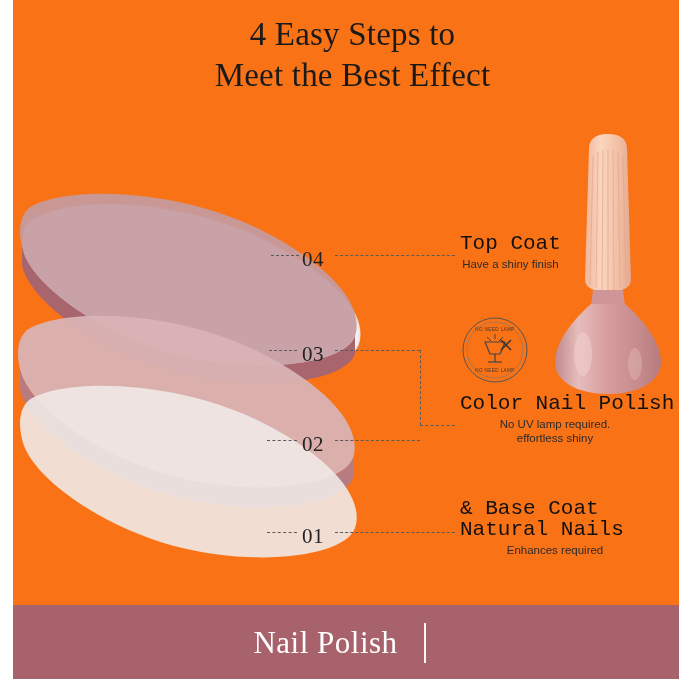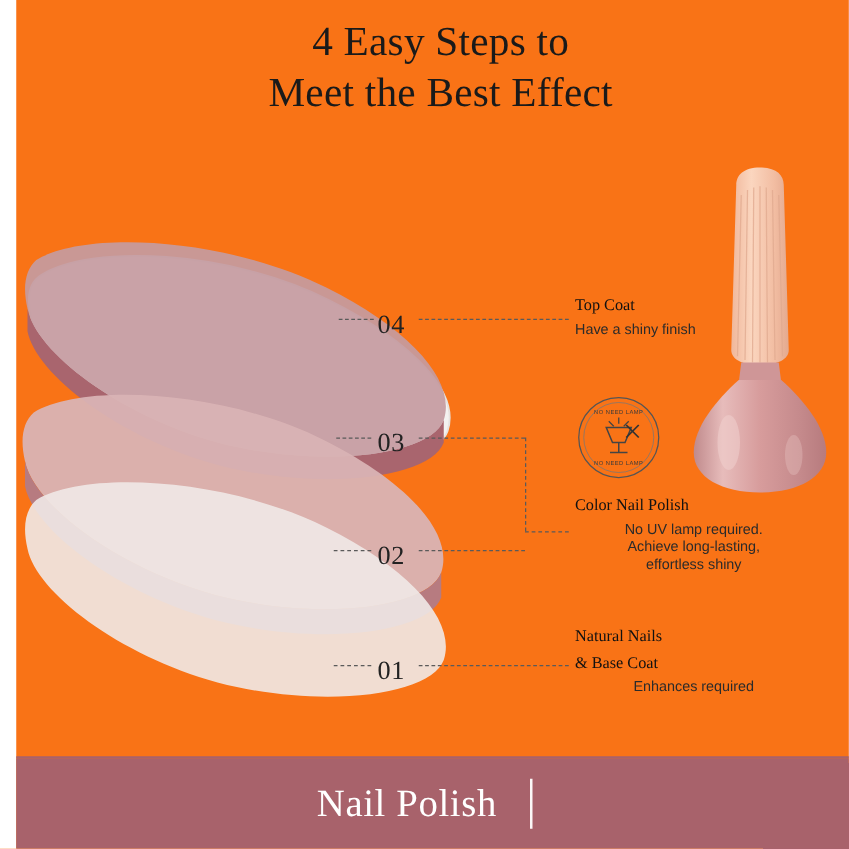--- a/index.html
+++ b/index.html
@@ -75,22 +75,22 @@
     position: absolute;
     border-left: 1px dashed #5a5a5a;
     width: 0;
   }
 
   
   .callout {
     position: absolute;
   }
   .callout .head {
-    font-family: Liberation Serif, serif;
-    font-size: 13px;
+    font-family: Liberation Mono, monospace;
+    font-size: 21px;
     line-height: 21px;
     color: #111111;
     white-space: nowrap;
   }
   .callout .head.two {
     white-space: normal;
   }
   .callout .sub {
     font-family: "Liberation Sans", sans-serif;
     font-size: 11.5px;
@@ -268,30 +268,29 @@
   <div class="dash-v" style="left:407px; top:350px; height:75px;"></div>
   <div class="dashline" style="left:407px; top:425px; width:35px;"></div>
 
   <div class="step-num" style="left:289px; top:432px;">02</div>
   <div class="dashline" style="left:254px; top:440px; width:30px;"></div>
   <div class="dashline" style="left:322px; top:440px; width:85px;"></div>
 
   <div class="callout" style="left:447px; top:393px; width:190px;">
     <div class="head">Color Nail Polish</div>
     <div class="sub">No UV lamp required.</div>
-    <div class="sub" style="margin-top:0;">Achieve long-lasting,</div>
     <div class="sub" style="margin-top:0;">effortless shiny</div>
   </div>
 
   <div class="step-num" style="left:289px; top:524px;">01</div>
   <div class="dashline" style="left:254px; top:532px; width:30px;"></div>
   <div class="dashline" style="left:322px; top:532px; width:120px;"></div>
   <div class="callout" style="left:447px; top:498px; width:190px;">
+    <div class="head two">&amp; Base Coat</div>
     <div class="head two">Natural Nails</div>
-    <div class="head two">&amp; Base Coat</div>
     <div class="sub">Enhances required</div>
   </div>
 
   <div class="banner-top-rule"></div>
   <div class="banner">
     <div class="btxt">Nail Polish</div>
     <div class="divider"></div>
   </div>
 
 </div>

